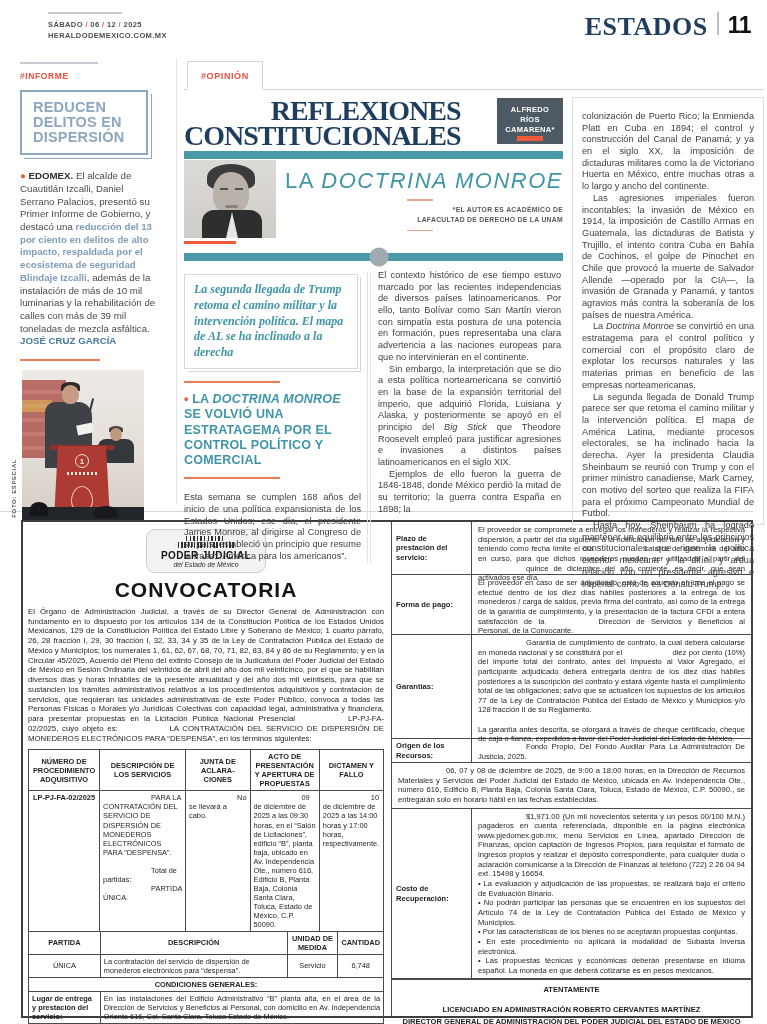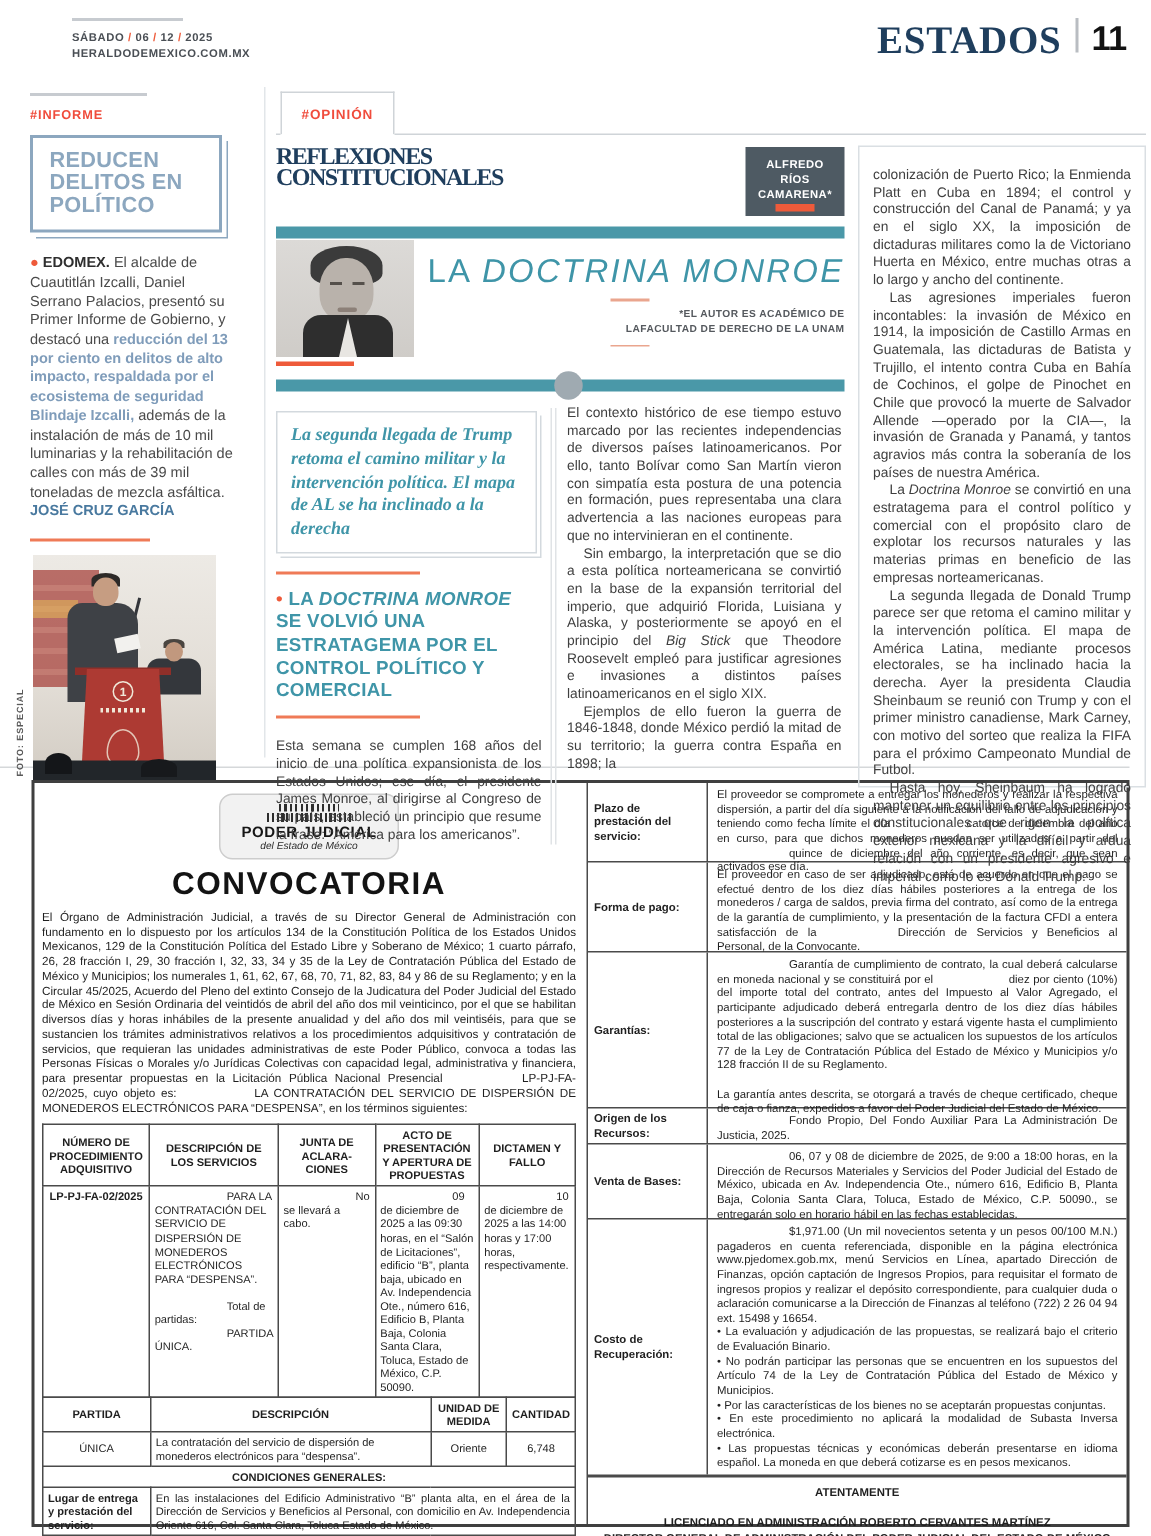--- a/index.html
+++ b/index.html
@@ -65,21 +65,21 @@
   .ph-aud2{position:absolute;right:26px;bottom:2px;width:24px;height:12px;border-radius:50% 50% 0 0;background:#17191c;}
 
   
   .opinion{flex:1;border-left:1px solid #e2e6e9;padding-left:7px;position:relative;}
   .op-tab-row{height:32px;border-bottom:1px solid #cfd4d8;position:relative;}
   .op-tab{position:absolute;left:3px;bottom:-1px;background:#fff;border:1px solid #cfd4d8;border-bottom-color:#fff;
     padding:9px 13px 8px;font-size:9px;font-weight:bold;color:var(--red);letter-spacing:.6px;}
   .op-body{display:flex;padding-top:7px;}
   .op-main{width:379px;flex-shrink:0;}
   .op-masthead{display:flex;justify-content:space-between;align-items:flex-start;height:48px;margin-top:1px;}
-  .op-col-title{font-family:"Liberation Serif",serif;font-weight:bold;color:var(--navy);font-size:16px;line-height:.9;letter-spacing:-1px;}
+  .op-col-title{font-family:"Liberation Serif",serif;font-weight:bold;color:var(--navy);font-size:28px;line-height:.9;letter-spacing:-1px;text-align:right;}
   .op-author-box{width:66px;min-height:46px;background:#4e5a63;color:#fff;font-size:7.5px;font-weight:bold;
     text-align:center;padding:7px 2px 8px;line-height:1.35;position:relative;letter-spacing:.3px;}
   .op-author-accent{position:absolute;left:50%;bottom:3px;transform:translateX(-50%);width:26px;height:5px;background:var(--orange);}
   .teal-band{height:8px;background:var(--teal);margin-top:5px;}
   .op-hero{display:flex;height:84px;margin-top:1px;}
   .op-portrait-wrap{width:92px;flex-shrink:0;}
   .op-portrait{width:92px;height:78px;position:relative;overflow:hidden;background:linear-gradient(180deg,#dcdad7 0%,#cfccc8 100%);}
   .pt-hair{position:absolute;left:23px;top:4px;width:48px;height:26px;border-radius:50% 50% 30% 30%;background:#3b3b3b;}
   .pt-face{position:absolute;left:29px;top:12px;width:36px;height:42px;border-radius:48% 48% 42% 42%;background:#b9b2ab;}
   .pt-brow{position:absolute;left:36px;top:28px;width:8px;height:2px;background:#55504b;}
@@ -157,21 +157,21 @@
     <span class="page-num">11</span>
   </div>
 </header>
 
 <div class="content-row">
 
   <aside class="informe">
     <div class="inf-rule"></div>
     <div class="inf-tag">#INFORME</div>
     <div class="inf-headline-box">
-      <div class="inf-headline"><span>REDUCEN</span><br><span>DELITOS EN</span><br><span>POLÍTICO</span></div>
+      <div class="inf-headline"><span>REDUCEN</span><br><span>DELITOS EN</span><br><span>DISPERSIÓN</span></div>
     </div>
     <p class="inf-body"><span class="accent">● </span><span class="edomex">EDOMEX.</span><span> El alcalde de Cuautitlán Izcalli, Daniel Serrano Palacios, presentó su Primer Informe de Gobierno, y destacó una </span><span class="hl">reducción del 13 por ciento en delitos de alto impacto, respaldada por el ecosistema de seguridad Blindaje Izcalli,</span><span> además de la instalación de más de 10 mil luminarias y la rehabilitación de calles con más de 39 mil toneladas de mezcla asfáltica. </span><span class="byline">JOSÉ CRUZ GARCÍA</span></p>
     <div class="inf-orange-rule"></div>
     <div class="inf-photo-wrap">
       <span class="photo-credit">FOTO: ESPECIAL</span>
       <div class="inf-photo">
         <div class="ph-banner"></div>
         <div class="ph-banner2"></div>
         <div class="ph-mic"></div>
         <div class="ph-body"></div>
@@ -296,21 +296,21 @@
       <tbody>
           <tr>
         <th class="p-part">PARTIDA</th>
         <th class="p-desc">DESCRIPCIÓN</th>
         <th class="p-um">UNIDAD DE MEDIDA</th>
         <th class="p-cant">CANTIDAD</th>
       </tr>
       <tr>
         <td style="text-align:center">ÚNICA</td>
         <td>La contratación del servicio de dispersión de monederos electrónicos para “despensa”.</td>
-        <td style="text-align:center">Oriente</td>
+        <td style="text-align:center">Servicio</td>
         <td style="text-align:center">6,748</td>
       </tr>
       <tr>
         <td class="cond-band" colspan="4">CONDICIONES GENERALES:</td>
       </tr>
       <tr>
         <td class="lugar-label">Lugar de entrega y prestación del servicio:</td>
         <td class="just" colspan="3">En las instalaciones del Edificio Administrativo “B” planta alta, en el área de la Dirección de Servicios y Beneficios al Personal, con domicilio en Av. Independencia Oriente 616, Col. Santa Clara, Toluca Estado de México.</td>
       </tr>
     </tbody>
@@ -328,21 +328,20 @@
     </div>
     <div class="crow crow-gar">
       <div class="clabel">Garantías:</div>
       <div class="ctext"><span class="b">Garantía de cumplimiento de contrato</span><span>, la cual deberá calcularse en moneda nacional y se constituirá por el </span><span class="b">diez por ciento (10%)</span><span> del importe total del contrato, antes del Impuesto al Valor Agregado, el participante adjudicado deberá entregarla dentro de los diez días hábiles posteriores a la suscripción del contrato y estará vigente hasta el cumplimiento total de las obligaciones; salvo que se actualicen los supuestos de los artículos 77 de la Ley de Contratación Pública del Estado de México y Municipios y/o 128 fracción II de su Reglamento.</span><br><br><span>La garantía antes descrita, se otorgará a través de cheque certificado, cheque de caja o fianza, expedidos a favor del Poder Judicial del Estado de México.</span></div>
     </div>
     <div class="crow crow-origen">
       <div class="clabel">Origen de los Recursos:</div>
       <div class="ctext"><span class="b">Fondo Propio, Del Fondo Auxiliar Para La Administración De Justicia, 2025.</span></div>
     </div>
     <div class="crow crow-venta">
-      <div class="clabel">Venta de Bases:</div>
       <div class="ctext"><span class="b">06, 07 y 08 de diciembre de 2025,</span><span> de 9:00 a 18:00 horas, en la Dirección de Recursos Materiales y Servicios del Poder Judicial del Estado de México, ubicada en Av. Independencia Ote., número 616, Edificio B, Planta Baja, Colonia Santa Clara, Toluca, Estado de México, C.P. 50090., se entregarán solo en horario hábil en las fechas establecidas.</span></div>
     </div>
     <div class="crow crow-costo">
       <div class="clabel">Costo de Recuperación:</div>
       <div class="ctext"><span class="b">$1,971.00 (Un mil novecientos setenta y un pesos 00/100 M.N.)</span><span> pagaderos en cuenta referenciada, disponible en la página electrónica www.pjedomex.gob.mx, menú Servicios en Línea, apartado Dirección de Finanzas, opción captación de Ingresos Propios, para requisitar el formato de ingresos propios y realizar el depósito correspondiente, para cualquier duda o aclaración comunicarse a la Dirección de Finanzas al teléfono (722) 2 26 04 94 ext. 15498 y 16654.</span><br><span>• La evaluación y adjudicación de las propuestas, se realizará bajo el criterio de Evaluación Binario.</span><br><span>• No podrán participar las personas que se encuentren en los supuestos del Artículo 74 de la Ley de Contratación Pública del Estado de México y Municipios.</span><br><span>• Por las características de los bienes no se aceptarán propuestas conjuntas.</span><br><span>• En este procedimiento no aplicará la modalidad de Subasta Inversa electrónica.</span><br><span>• Las propuestas técnicas y económicas deberán presentarse en idioma español. La moneda en que deberá cotizarse es en pesos mexicanos.</span></div>
     </div>
     <div class="sig-block">
       <div class="sig-salutation">ATENTAMENTE</div>
       <div class="sig-name">LICENCIADO EN ADMINISTRACIÓN ROBERTO CERVANTES MARTÍNEZ</div>
       <div class="sig-title">DIRECTOR GENERAL DE ADMINISTRACIÓN DEL PODER JUDICIAL DEL ESTADO DE MÉXICO</div>

